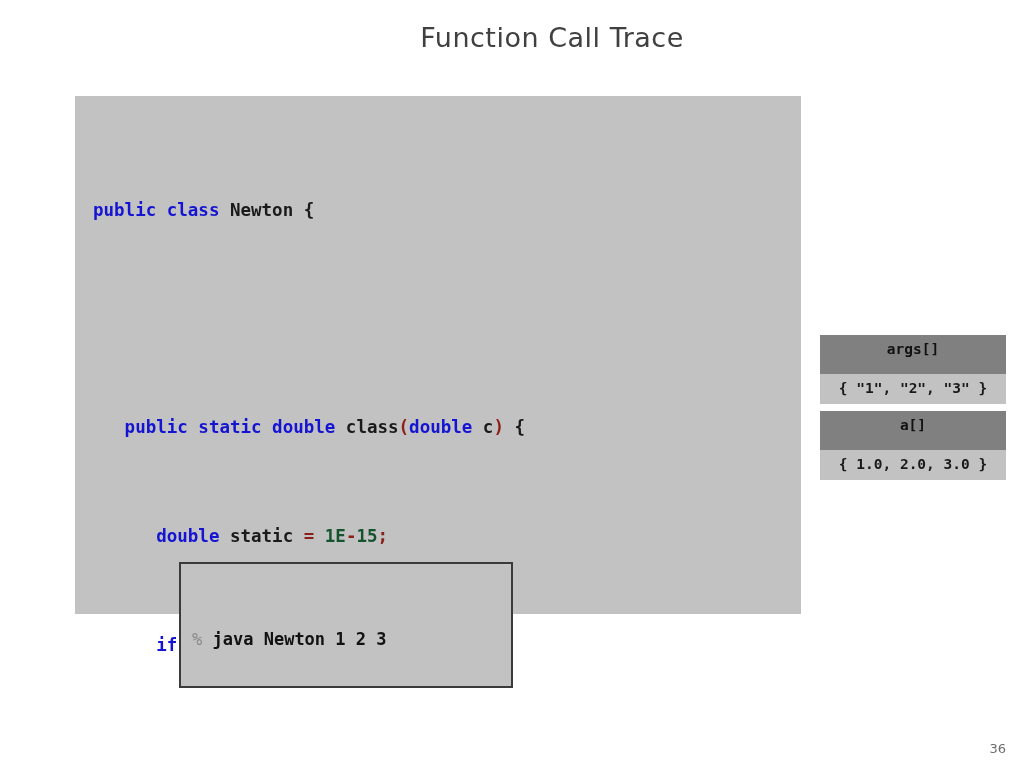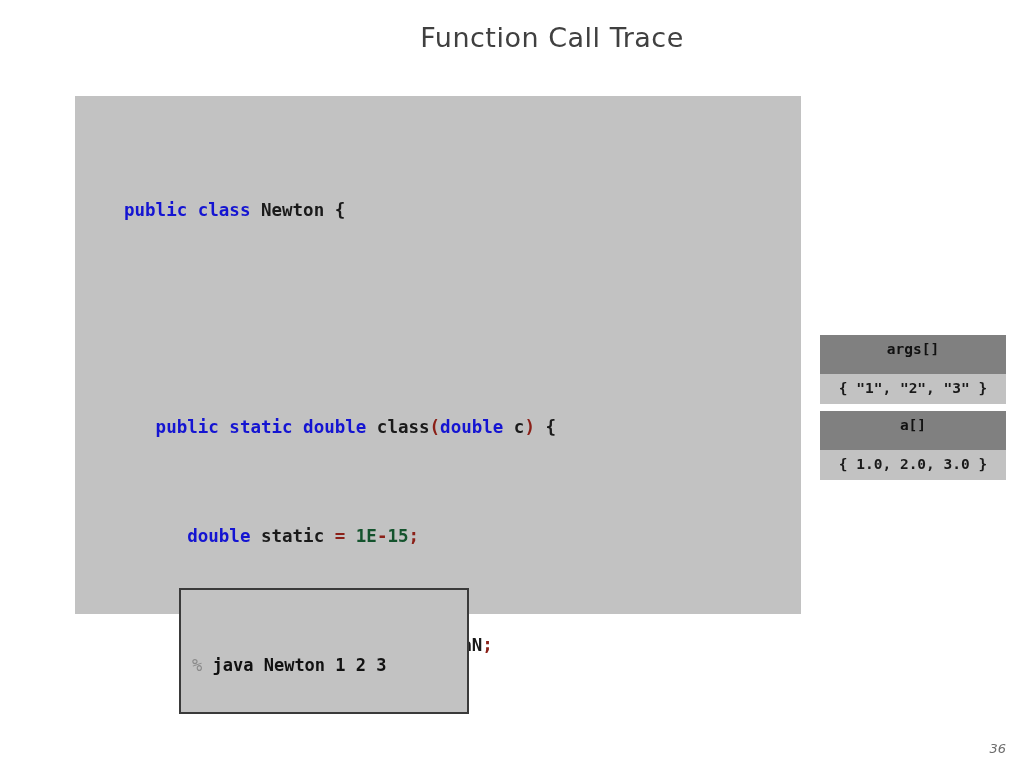--- a/index.html
+++ b/index.html
@@ -46,21 +46,20 @@
     font-size: 17.5px;
     font-weight: bold;
     line-height: 27.2px;
     white-space: pre;
     color: #1a1a1a;
   }
   .code-line {
     height: 27.2px;
     white-space: pre;
     position: relative;
-    margin-left: 31px;
   }
   .code-line.blank { height: 27.2px; }
 
   
   .kw  { color: #1414d2; }       
   .op  { color: #8b2018; }       
   .num { color: #14532d; }       
   .id  { color: #1a1a1a; }       
 
   
@@ -89,22 +88,22 @@
     line-height: 17px;
     box-sizing: content-box;
   }
   #var-table-args { left: 820px; top: 335px; }
   #var-table-a    { left: 820px; top: 411px; }
 
   
   .terminal {
     position: absolute;
     left: 179px;
-    top: 588px;
-    width: 290px;
+    top: 562px;
+    width: 334px;
     height: 126px;
     background: #c2c2c2;
     border: 2px solid #3a3a3a;
     box-sizing: border-box;
   }
   .terminal-inner {
     padding: 10px 0 0 11px;
     font-family: "DejaVu Sans Mono", monospace;
     font-size: 17px;
     line-height: 26px;
@@ -115,21 +114,20 @@
   .term-out { color: #6e6e6e; }
 
   
   .page-number {
     position: absolute;
     right: 18px;
     bottom: 12px;
     font-family: "DejaVu Sans", sans-serif;
     font-size: 13px;
     color: #6e6e6e;
-    font-style: italic;
   }
 </style>
 </head>
 <body>
 
 <div class="slide-title">Function Call Trace</div>
 
 <div class="code-panel">
   <div class="code-block">
 

